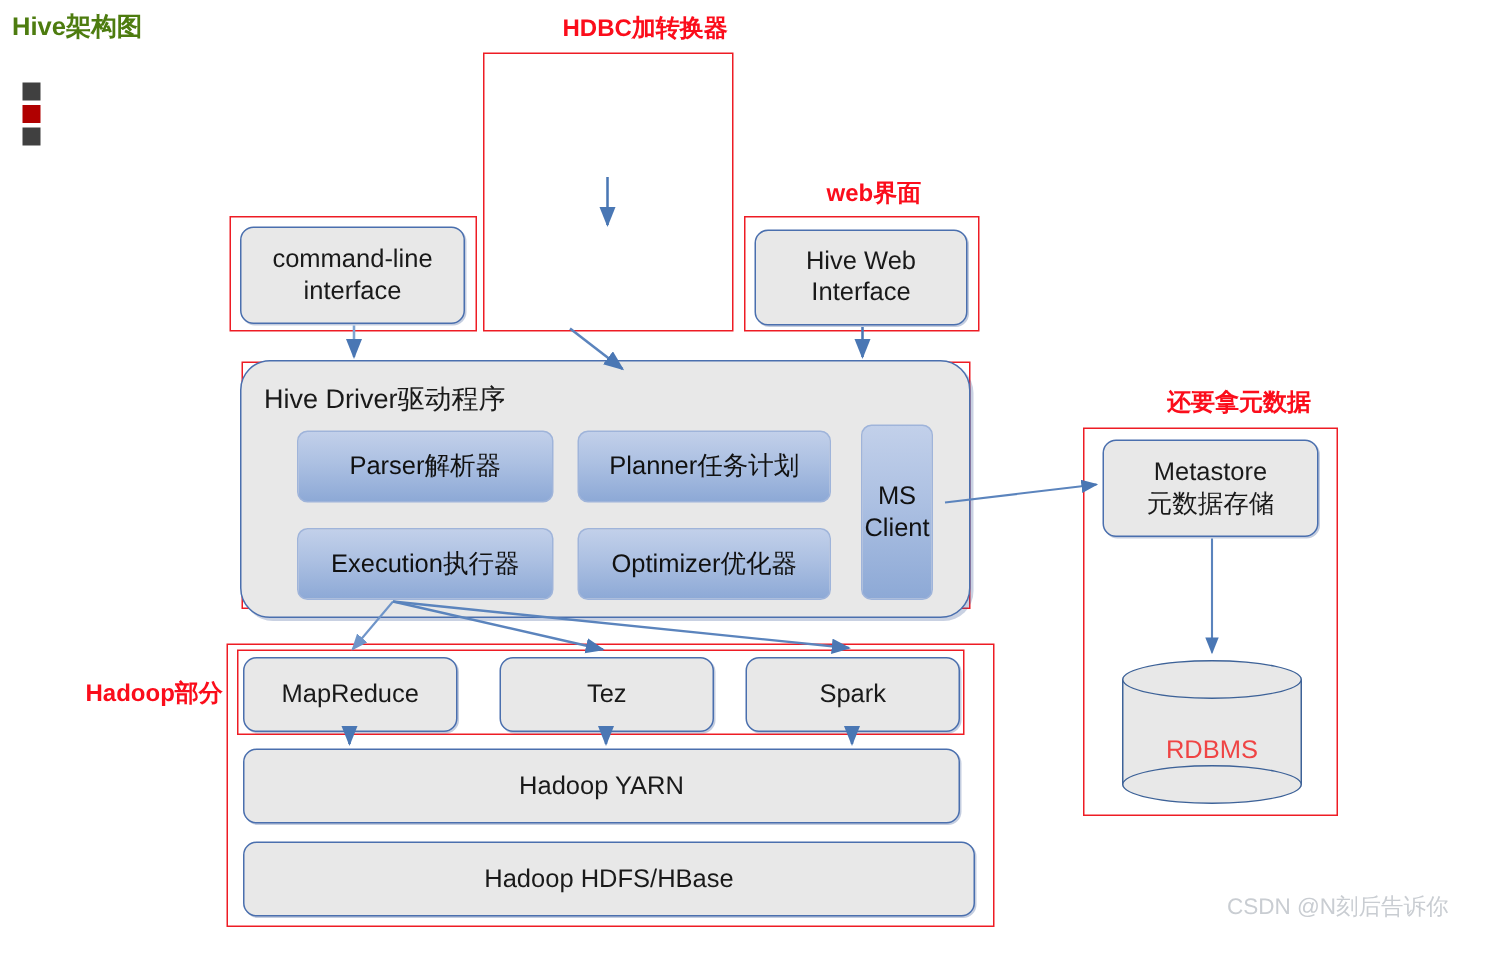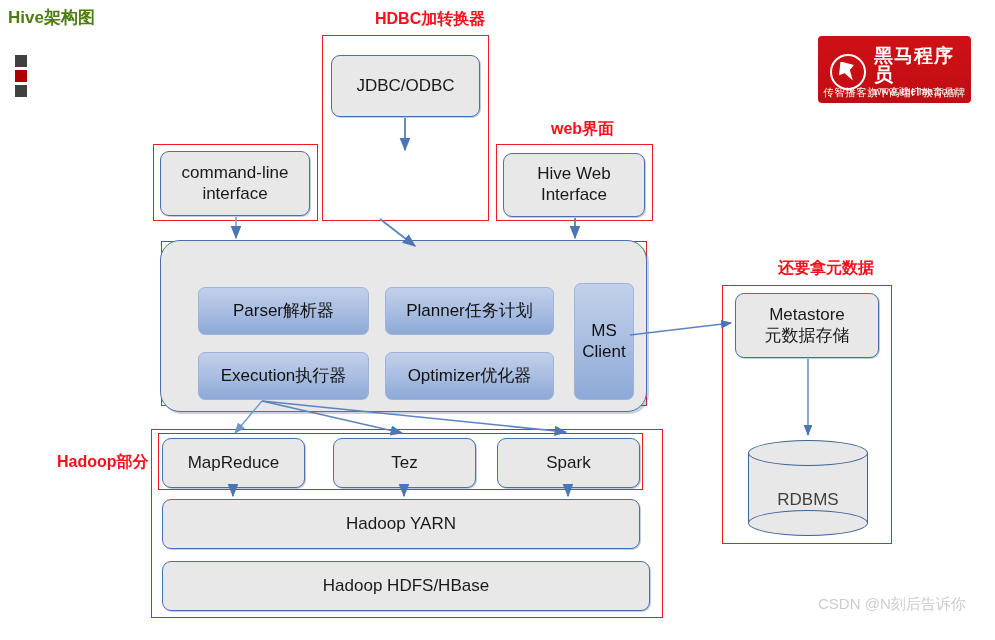--- a/index.html
+++ b/index.html
@@ -120,21 +120,21 @@
     background: #e8e8e8;
   }
   .cyl-top { top: 0; }
   .cyl-bottom { bottom: 0; background: #e8e8e8; }
   .cyl-label {
     position: absolute;
     left: 0; right: 0;
     top: 52%;
     text-align: center;
     font-size: 17px;
-    color: #404040;
+    color: #ef4444;
   }
 
   
   #arrows {
     position: absolute;
     left: 0; top: 0;
     width: 995px;
     height: 640px;
     pointer-events: none;
   }
@@ -203,30 +203,20 @@
 <body>
 
 <div id="canvas">
 
   <div class="page-title" style="left:8px; top:6px;">Hive架构图</div>
 
   <div class="deco-sq" style="left:15px; top:55px; background:#404040;"></div>
   <div class="deco-sq" style="left:15px; top:70px; background:#b00000;"></div>
   <div class="deco-sq" style="left:15px; top:85px; background:#404040;"></div>
 
-  <div class="logo" style="left:818px; top:36px; width:153px; height:67px;">
-    <div class="logo-row" style="left:12px; top:10px;">
-      <div class="logo-mark"></div>
-      <div style="margin-left:8px;">
-        <div class="logo-cn">黑马程序员</div>
-        <div class="logo-url">www.itheima.com</div>
-      </div>
-    </div>
-    <div class="logo-sub" style="top:50px;">传智播客旗下高端IT教育品牌</div>
-  </div>
 
   <div class="redbox" style="left:153px; top:144px; width:165px; height:77px;"></div>
   <div class="redbox" style="left:322px; top:35px; width:167px; height:186px;"></div>
   <div class="redbox" style="left:496px; top:144px; width:157px; height:77px;"></div>
   <div class="redbox" style="left:161px; top:241px; width:486px; height:165px;"></div>
   <div class="redbox" style="left:722px; top:285px; width:170px; height:259px;"></div>
   <div class="redbox" style="left:151px; top:429px; width:512px; height:189px;"></div>
   <div class="redbox" style="left:158px; top:433px; width:485px; height:57px;"></div>
 
   <div class="redlabel" style="left:188px; top:117px;margin-top:48px;">命令行</div>
@@ -235,47 +225,45 @@
   <div class="redlabel" style="left:778px; top:258px;">还要拿元数据</div>
   <div class="redlabel" style="left:57px; top:452px;">Hadoop部分</div>
 
   <div class="node box-grey" style="left:160px; top:151px; width:150px; height:65px;">
     <div>
       <div>command-line</div>
       <div>interface</div>
     </div>
   </div>
 
-  <div class="node box-grey" style="left:331px; top:55px; width:149px; height:62px;">
-    <div>JDBC/ODBC</div>
-  </div>
 
 
   <div class="node box-grey" style="left:503px; top:153px; width:142px; height:64px;">
     <div>
       <div>Hive Web</div>
       <div>Interface</div>
     </div>
   </div>
 
   <div class="container-driver" style="left:160px; top:240px; width:487px; height:172px;"></div>
+  <div class="driver-title" style="left:176px; top:254px;">Hive Driver驱动程序</div>
 
   <div class="node box-blue" style="left:198px; top:287px; width:171px; height:48px;">
     <div>Parser解析器</div>
   </div>
   <div class="node box-blue" style="left:385px; top:287px; width:169px; height:48px;">
     <div>Planner任务计划</div>
   </div>
   <div class="node box-blue" style="left:198px; top:352px; width:171px; height:48px;">
     <div>Execution执行器</div>
   </div>
   <div class="node box-blue" style="left:385px; top:352px; width:169px; height:48px;">
     <div>Optimizer优化器</div>
   </div>
-  <div class="node box-blue" style="left:574px; top:283px; width:60px; height:117px;">
+  <div class="node box-blue" style="left:574px; top:283px; width:48px; height:117px;">
     <div>
       <div>MS</div>
       <div>Client</div>
     </div>
   </div>
 
   <div class="node box-grey" style="left:735px; top:293px; width:144px; height:65px;">
     <div>
       <div>Metastore</div>
       <div>元数据存储</div>

